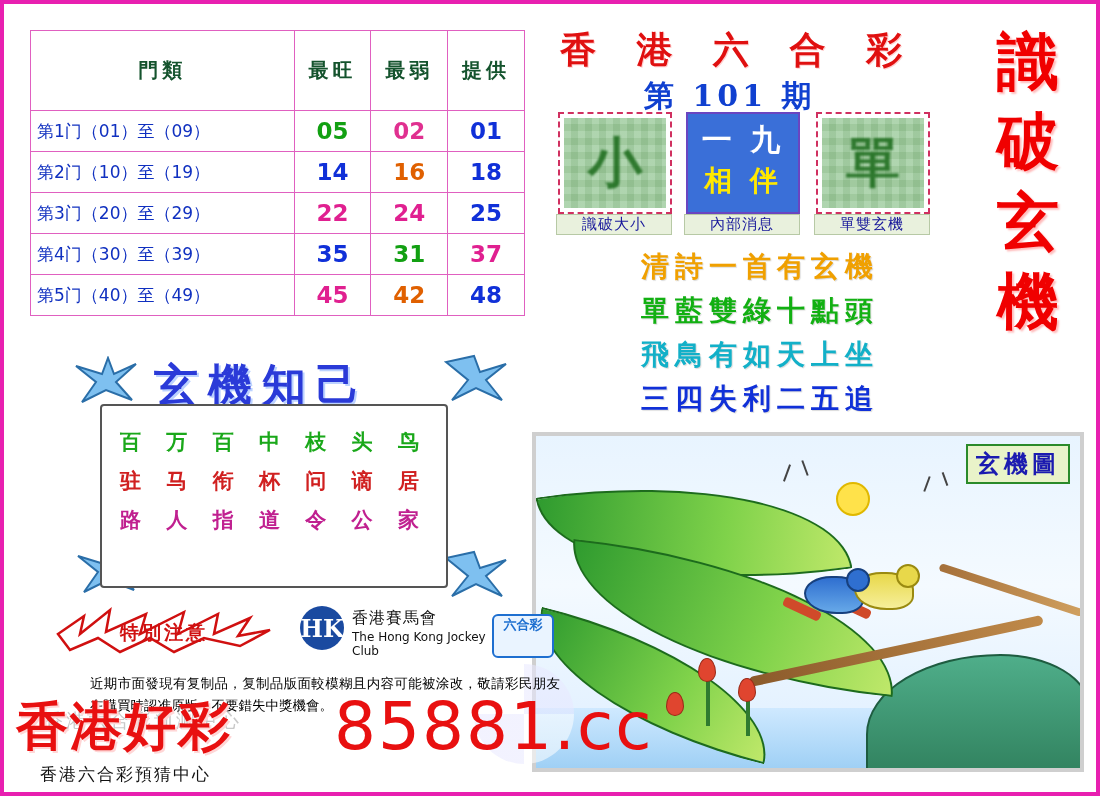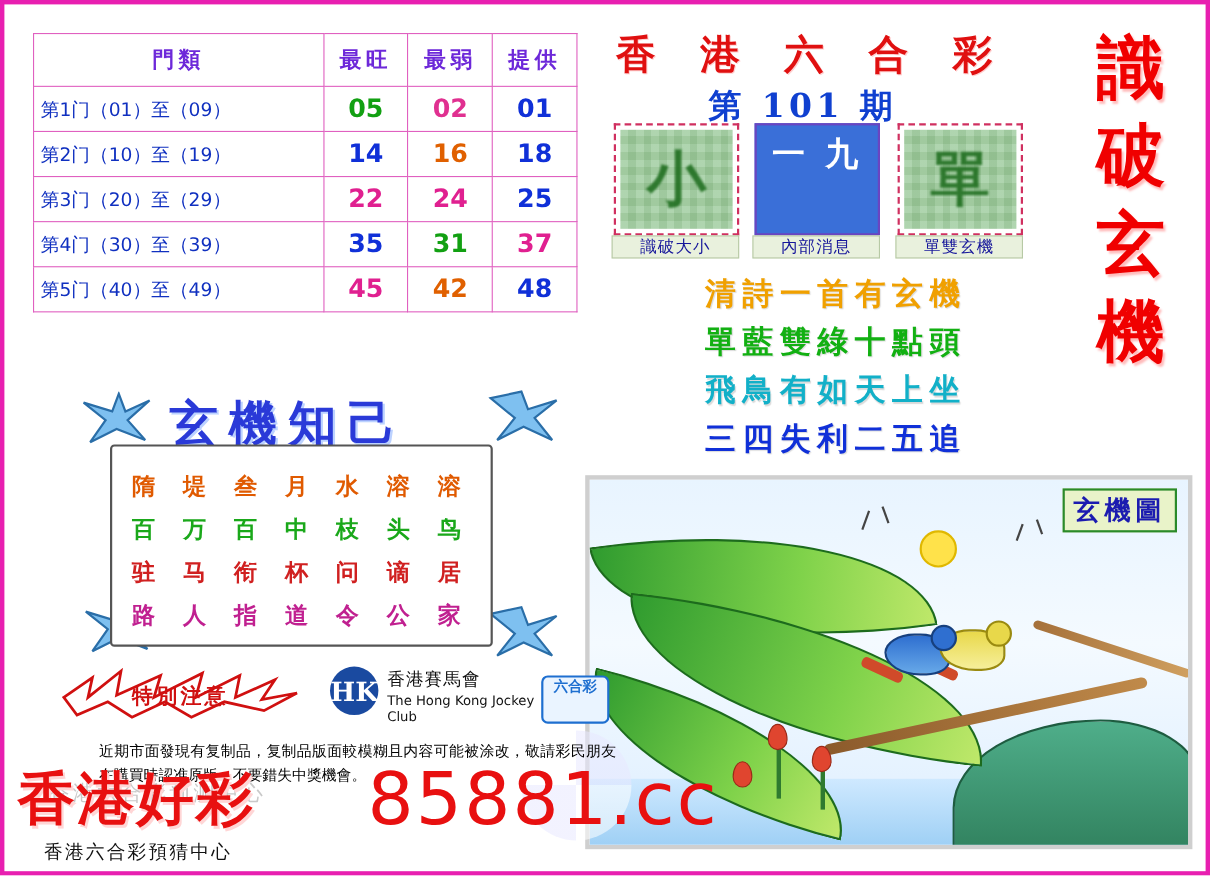--- a/index.html
+++ b/index.html
@@ -24,25 +24,25 @@
     border-collapse:collapse;width:495px;background:#fff;
   }
   table.mt th, table.mt td{
     border:1px solid #e060c0;
     text-align:center;
     padding:7px 2px;
     font-size:19px;
     font-family:"DejaVu Sans","Liberation Sans",sans-serif;
   }
   table.mt thead th{
-    color:#6d28d9;
+    color:#14532d;
     font-weight:700;
     letter-spacing:4px;
     font-size:20px;
-    padding:10px 2px;
+    padding:26px 2px;
   }
   table.mt tbody td.lbl{
     color:#1030c0;
     font-size:17px;
     letter-spacing:0px;
     white-space:nowrap;
     padding-left:6px;
     text-align:left;
   }
   table.mt tbody td.num{
@@ -357,20 +357,21 @@
   <div class="boxes">
     <div class="bx bx1">
       <div class="mosaic"></div>
       <div class="mosaic-glyph">小</div>
     </div>
     <div class="bx-cap cap1">識破大小</div>
 
     <div class="bx bx2">
       <div class="inner">
         <div class="l1">一 九</div>
+        <div class="l2">相 伴</div>
       </div>
     </div>
     <div class="bx-cap cap2">內部消息</div>
 
     <div class="bx bx3">
       <div class="mosaic"></div>
       <div class="mosaic-glyph">單</div>
     </div>
     <div class="bx-cap cap3">單雙玄機</div>
   </div>
@@ -432,21 +433,20 @@
       </svg>
   </div>
   <div class="star st-br">
     <svg viewBox="0 0 64 48">
         <path d="M2 8 L24 26 L8 46 L32 34 L58 46 L42 26 L62 10 L36 18 L30 2 Z" fill="#7ec0f0" stroke="#2a6ea8" stroke-width="2"></path>
       </svg>
   </div>
 
   <div class="scroll-box">
     <div class="scroll-inner">
-      <div class="s1">隋 堤 叁 月 水 溶 溶</div>
       <div class="s2">百 万 百 中 枝 头 鸟</div>
       <div class="s3">驻 马 衔 杯 问 谪 居</div>
       <div class="s4">路 人 指 道 令 公 家</div>
     </div>
   </div>
 
   <div class="alert">
     <div class="burst">
       <svg viewBox="0 0 220 54" width="220" height="54">
         <path d="M4 30 L30 12 L26 30 L56 6 L52 28 L92 10 L86 30 L130 8 L124 30 L164 10 L160 30 L196 14 L184 32 L216 26 L186 42 L150 34 L120 48 L96 34 L66 48 L44 34 L16 46 Z" fill="none" stroke="#d01010" stroke-width="2.5"></path>

